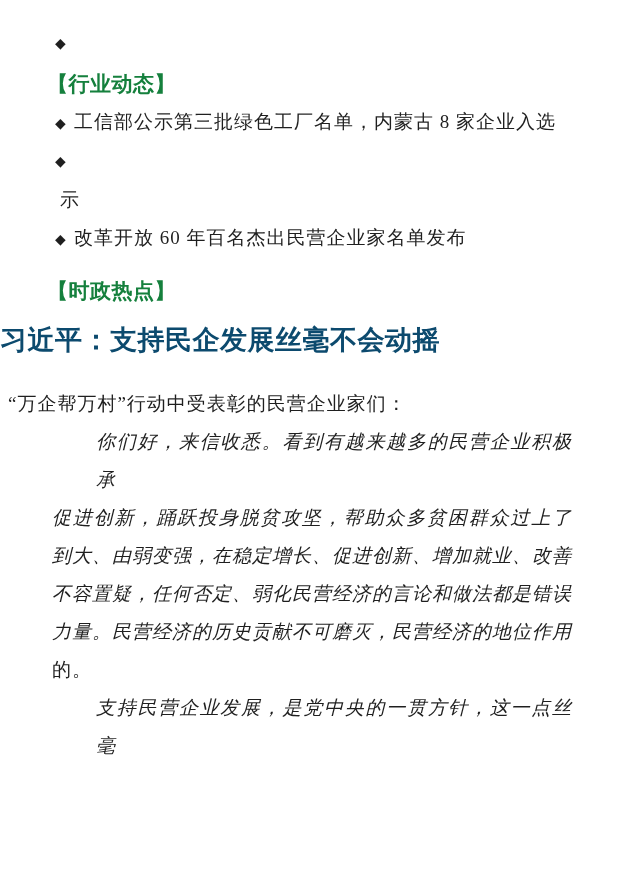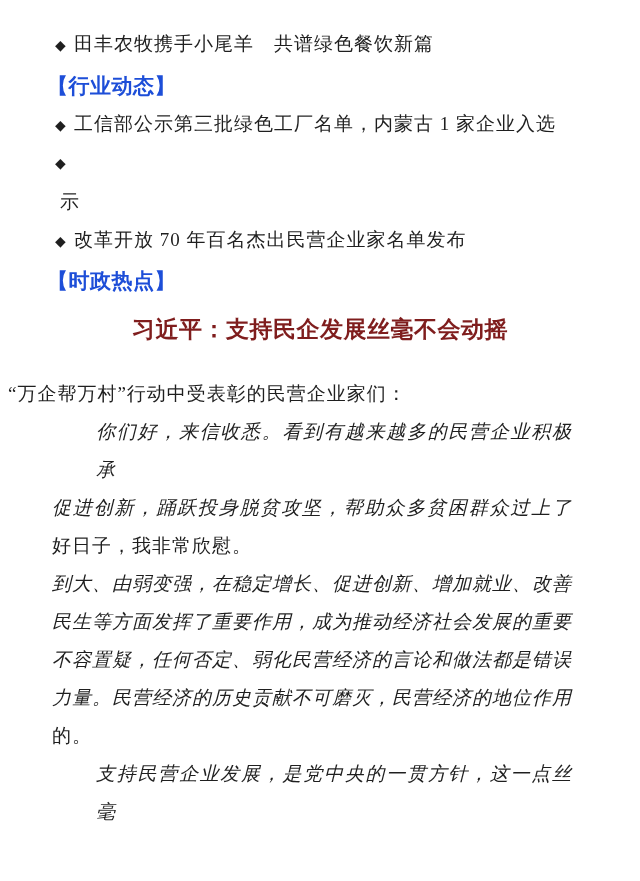--- a/index.html
+++ b/index.html
@@ -41,35 +41,35 @@
   .bullet-cont {
     margin-left: 60px;
   }
   
   .section-header {
     margin-left: 47px;
     font-family: "Liberation Sans", "DejaVu Sans", sans-serif;
     font-weight: bold;
     font-size: 21px;
     letter-spacing: 0.5px;
-    color: #1d4ed8;
+    color: #15803d;
     line-height: 38px;
     white-space: pre-wrap;
   }
   .header-industry { margin-top: 2px; }
-  .header-politics { margin-top: 1px; }
+  .header-politics { margin-top: 13px; }
   
   .article-title {
     margin-top: 10px;
-    text-align: center;
+    text-align: left;
     font-weight: bold;
-    font-size: 23px;
+    font-size: 27px;
     letter-spacing: 0.5px;
     line-height: 40px;
-    color: #7f1d1d;
+    color: #0c4a6e;
     white-space: pre-wrap;
   }
   
   .pline {
     margin-left: 52px;
     width: 520px;
   }
   .indent {
     padding-left: 44px;
     width: 476px;
@@ -81,51 +81,48 @@
   }
   .salutation { margin-top: 25px; margin-left: 8px; }
 </style>
 </head>
 <body>
 
 <div class="page">
 
   <div class="tline bullet-row">
     <span class="bullet-glyph">◆</span>
-    <span>田丰农牧携手小尾羊　共谱绿色餐饮新篇</span>
   </div>
 
   <div class="section-header header-industry">【行业动态】</div>
 
   <div class="tline bullet-row">
     <span class="bullet-glyph">◆</span>
-    <span>工信部公示第三批绿色工厂名单，内蒙古 1 家企业入选</span>
+    <span>工信部公示第三批绿色工厂名单，内蒙古 8 家企业入选</span>
   </div>
 
   <div class="tline bullet-row">
     <span class="bullet-glyph">◆</span>
   </div>
   <div class="tline bullet-cont">示</div>
 
   <div class="tline bullet-row">
     <span class="bullet-glyph">◆</span>
-    <span>改革开放 70 年百名杰出民营企业家名单发布</span>
+    <span>改革开放 60 年百名杰出民营企业家名单发布</span>
   </div>
 
   <div class="section-header header-politics">【时政热点】</div>
 
   <div class="article-title">习近平：支持民企发展丝毫不会动摇</div>
 
   <div class="tline pline salutation">“万企帮万村”行动中受表彰的民营企业家们：</div>
 
   <div class="tline pline indent fill">你们好，来信收悉。看到有越来越多的民营企业积极承</div>
   <div class="tline pline fill">促进创新，踊跃投身脱贫攻坚，帮助众多贫困群众过上了</div>
-  <div class="tline pline">好日子，我非常欣慰。</div>
 
   <div class="tline pline fill">到大、由弱变强，在稳定增长、促进创新、增加就业、改善</div>
-  <div class="tline pline fill">民生等方面发挥了重要作用，成为推动经济社会发展的重要</div>
   <div class="tline pline fill">不容置疑，任何否定、弱化民营经济的言论和做法都是错误</div>
   <div class="tline pline fill">力量。民营经济的历史贡献不可磨灭，民营经济的地位作用</div>
   <div class="tline pline">的。</div>
 
   <div class="tline pline indent fill">支持民营企业发展，是党中央的一贯方针，这一点丝毫</div>
 
 </div>
 
 </body></html>

